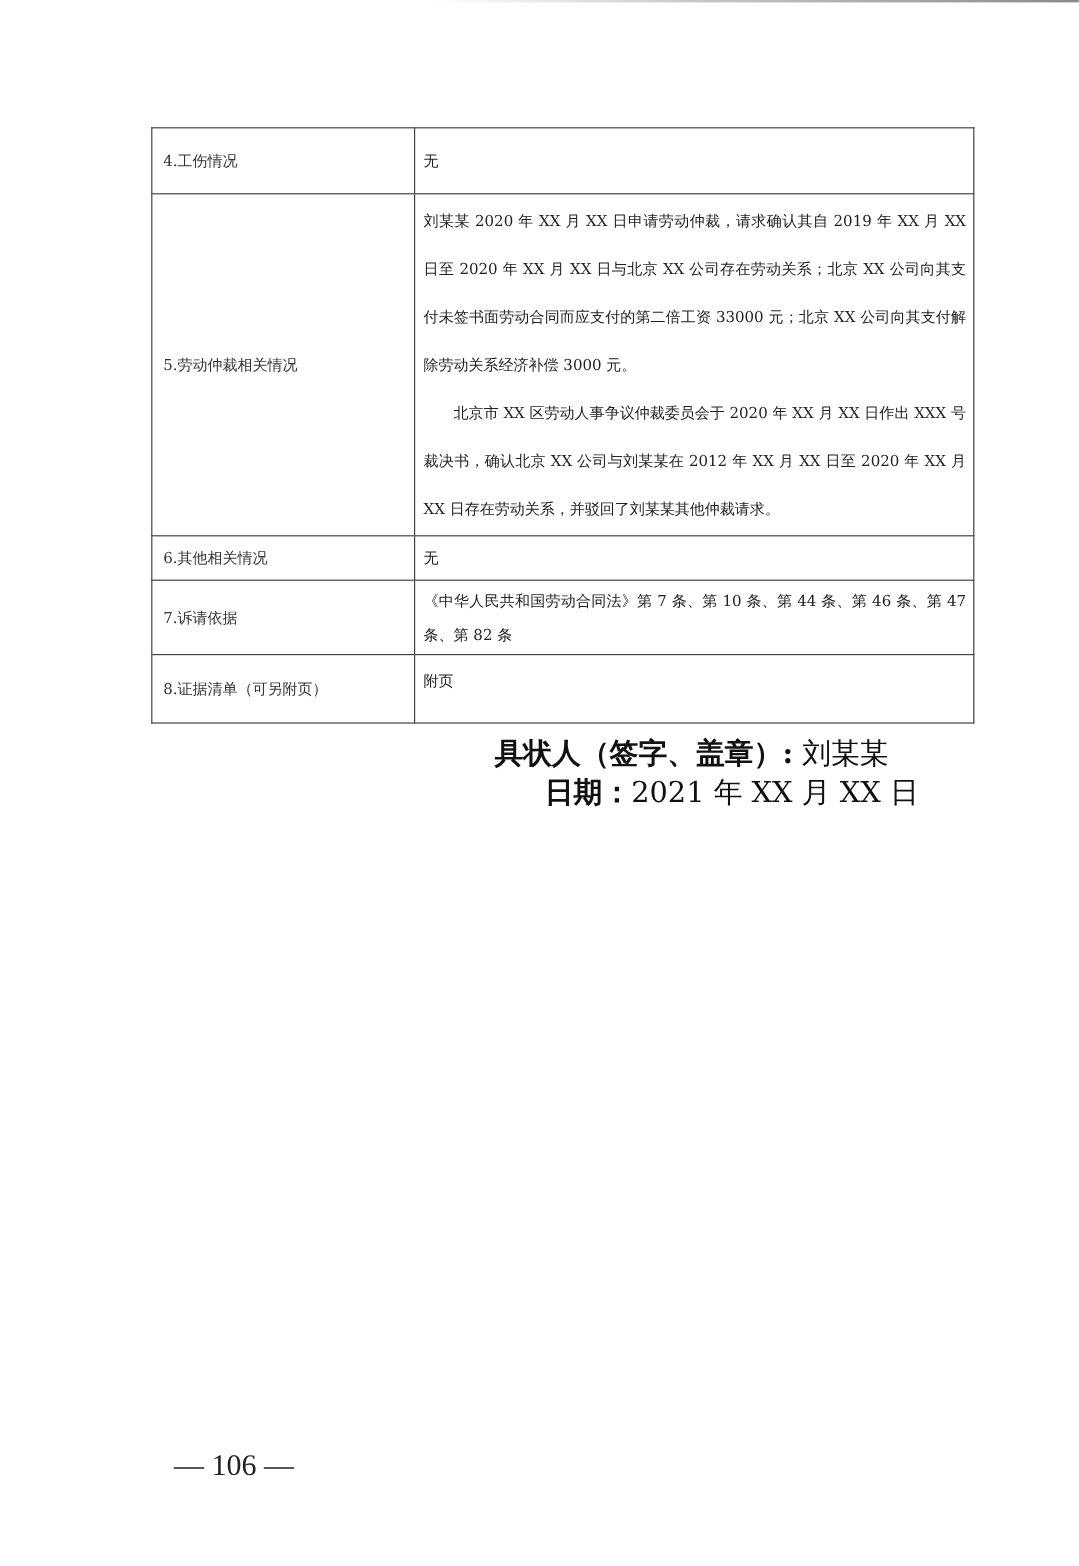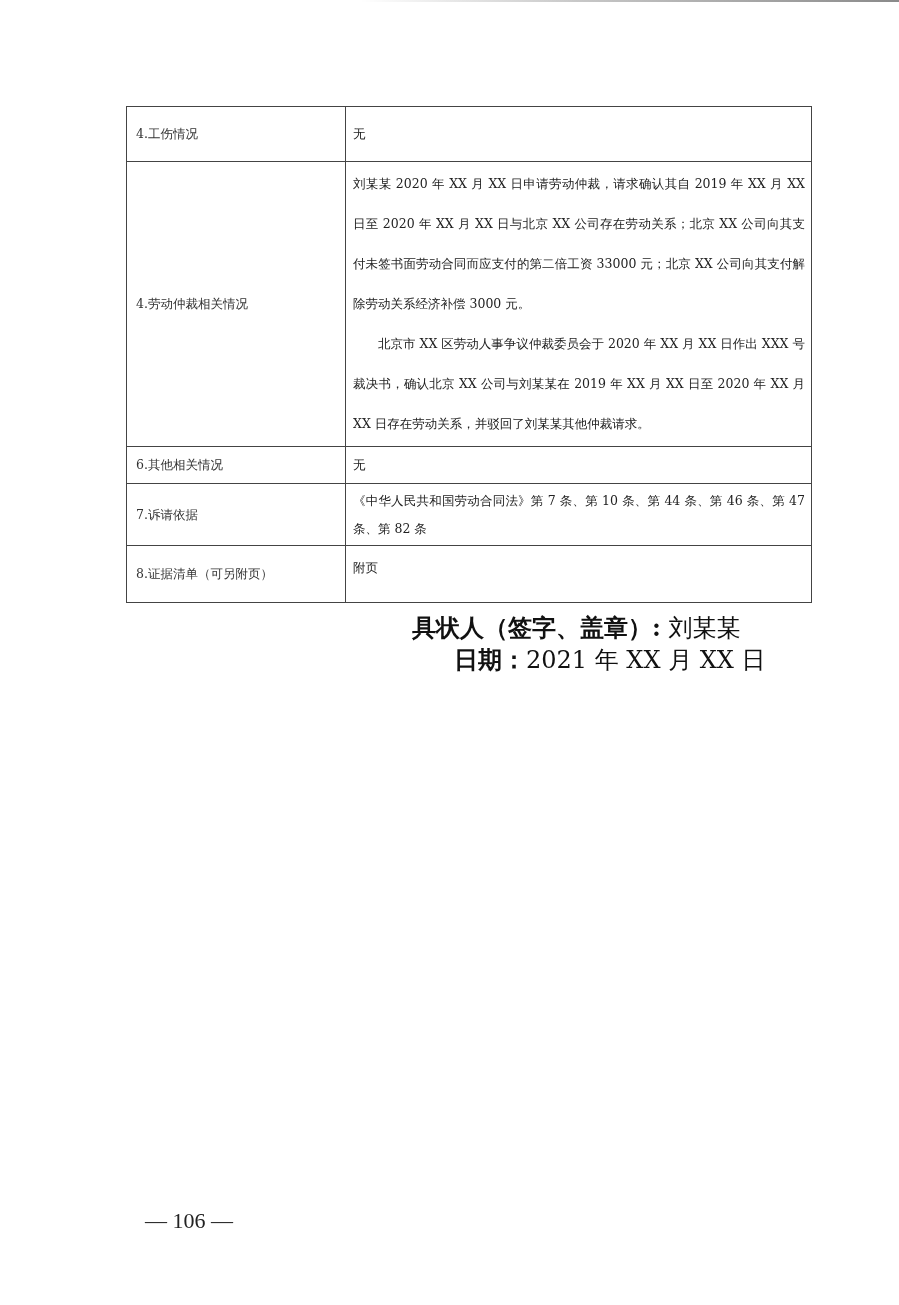--- a/index.html
+++ b/index.html
@@ -23,42 +23,42 @@
   td.value { padding: 0 6px 0 7px; color: #222; }
   .p { margin: 0; text-align: justify; }
   .indent { text-indent: 2em; }
   .sign {
     position: absolute; left: 412px; top: 612px;
     font-size: 24px; line-height: 32px; color: #111;
   }
   .sign .bold { font-weight: bold; }
   .sign .date { padding-left: 42px; text-align: center; }
   .page-no {
-    position: absolute; left: 145px; top: 1208px; font-size: 22px; color: #222;
+    position: absolute; left: 145px; top: 1208px; font-size: 25px; color: #222;
     font-family: "Liberation Serif", serif;
   }
 </style>
 </head>
 <body>
 
 <div class="scan-edge"></div>
 
 <table class="form">
   <tbody>
       <tr style="height:55px">
     <td class="label">4.工伤情况</td>
     <td class="value">
       <p class="p">无</p>
     </td>
   </tr>
   <tr style="height:219px">
-    <td class="label">4.劳动仲裁相关情况</td>
+    <td class="label">5.劳动仲裁相关情况</td>
     <td class="value" style="line-height:40px;padding-top:2px;padding-bottom:2px;">
       <p class="p">刘某某 2020 年 XX 月 XX 日申请劳动仲裁，请求确认其自 2019 年 XX 月 XX 日至 2020 年 XX 月 XX 日与北京 XX 公司存在劳动关系；北京 XX 公司向其支付未签书面劳动合同而应支付的第二倍工资 33000 元；北京 XX 公司向其支付解除劳动关系经济补偿 3000 元。</p>
-      <p class="p indent">北京市 XX 区劳动人事争议仲裁委员会于 2020 年 XX 月 XX 日作出 XXX 号裁决书，确认北京 XX 公司与刘某某在 2019 年 XX 月 XX 日至 2020 年 XX 月 XX 日存在劳动关系，并驳回了刘某某其他仲裁请求。</p>
+      <p class="p indent">北京市 XX 区劳动人事争议仲裁委员会于 2020 年 XX 月 XX 日作出 XXX 号裁决书，确认北京 XX 公司与刘某某在 2012 年 XX 月 XX 日至 2020 年 XX 月 XX 日存在劳动关系，并驳回了刘某某其他仲裁请求。</p>
     </td>
   </tr>
   <tr style="height:37px">
     <td class="label">6.其他相关情况</td>
     <td class="value">
       <p class="p">无</p>
     </td>
   </tr>
   <tr style="height:62px">
     <td class="label">7.诉请依据</td>

